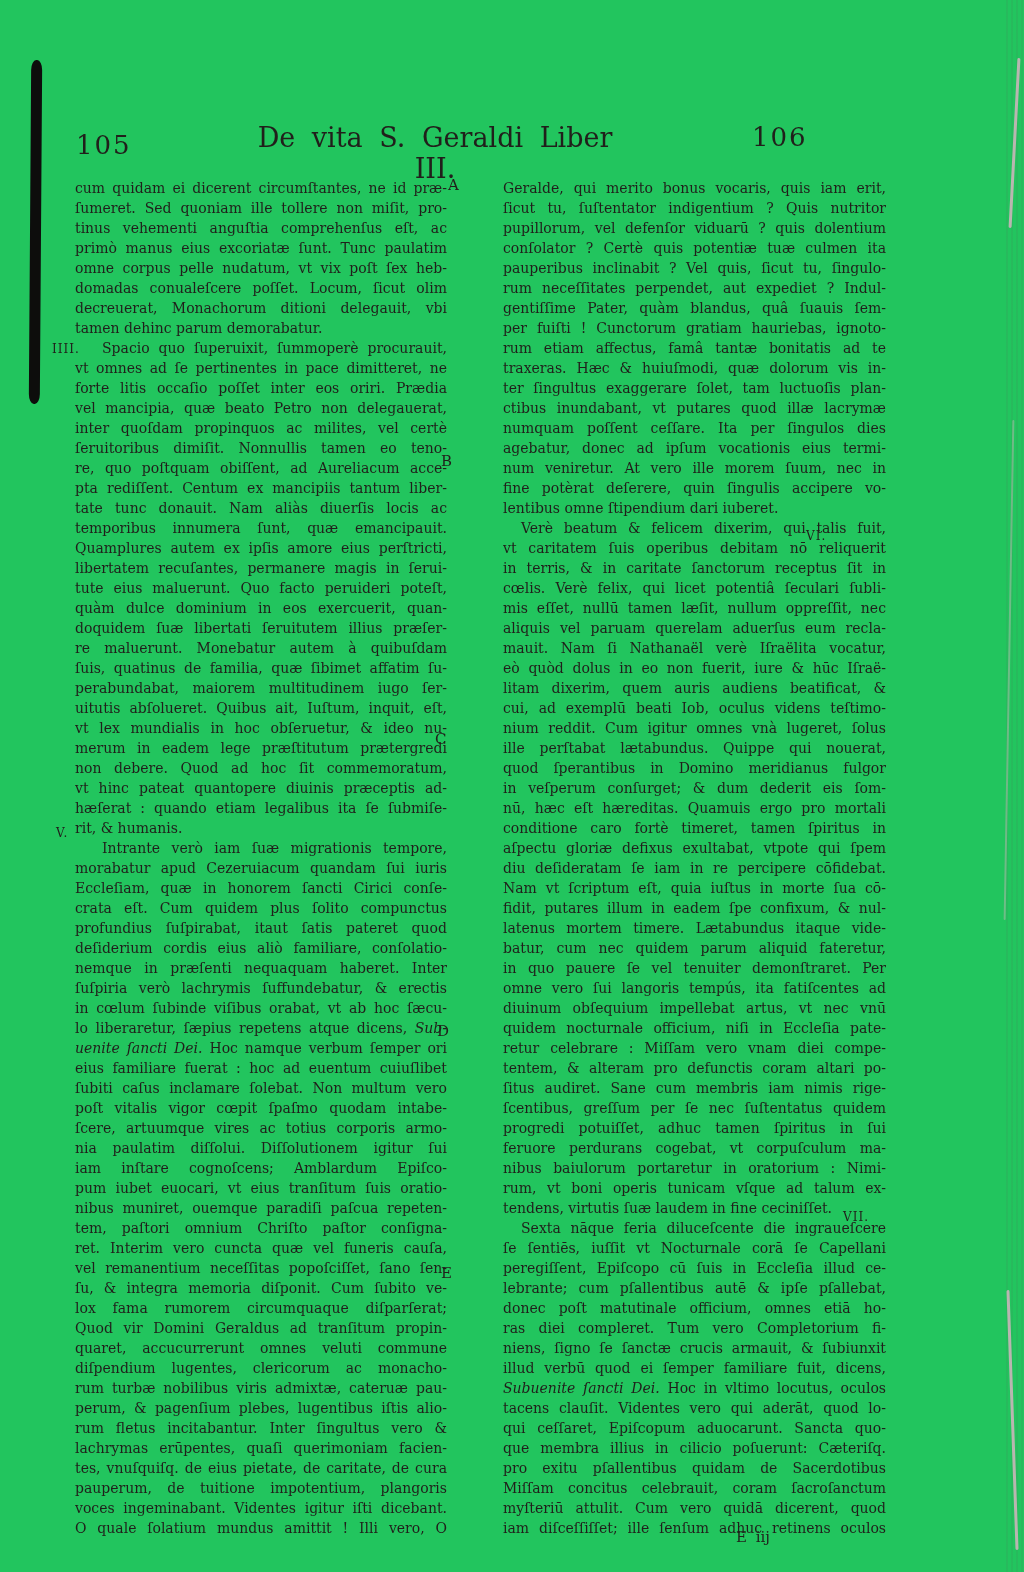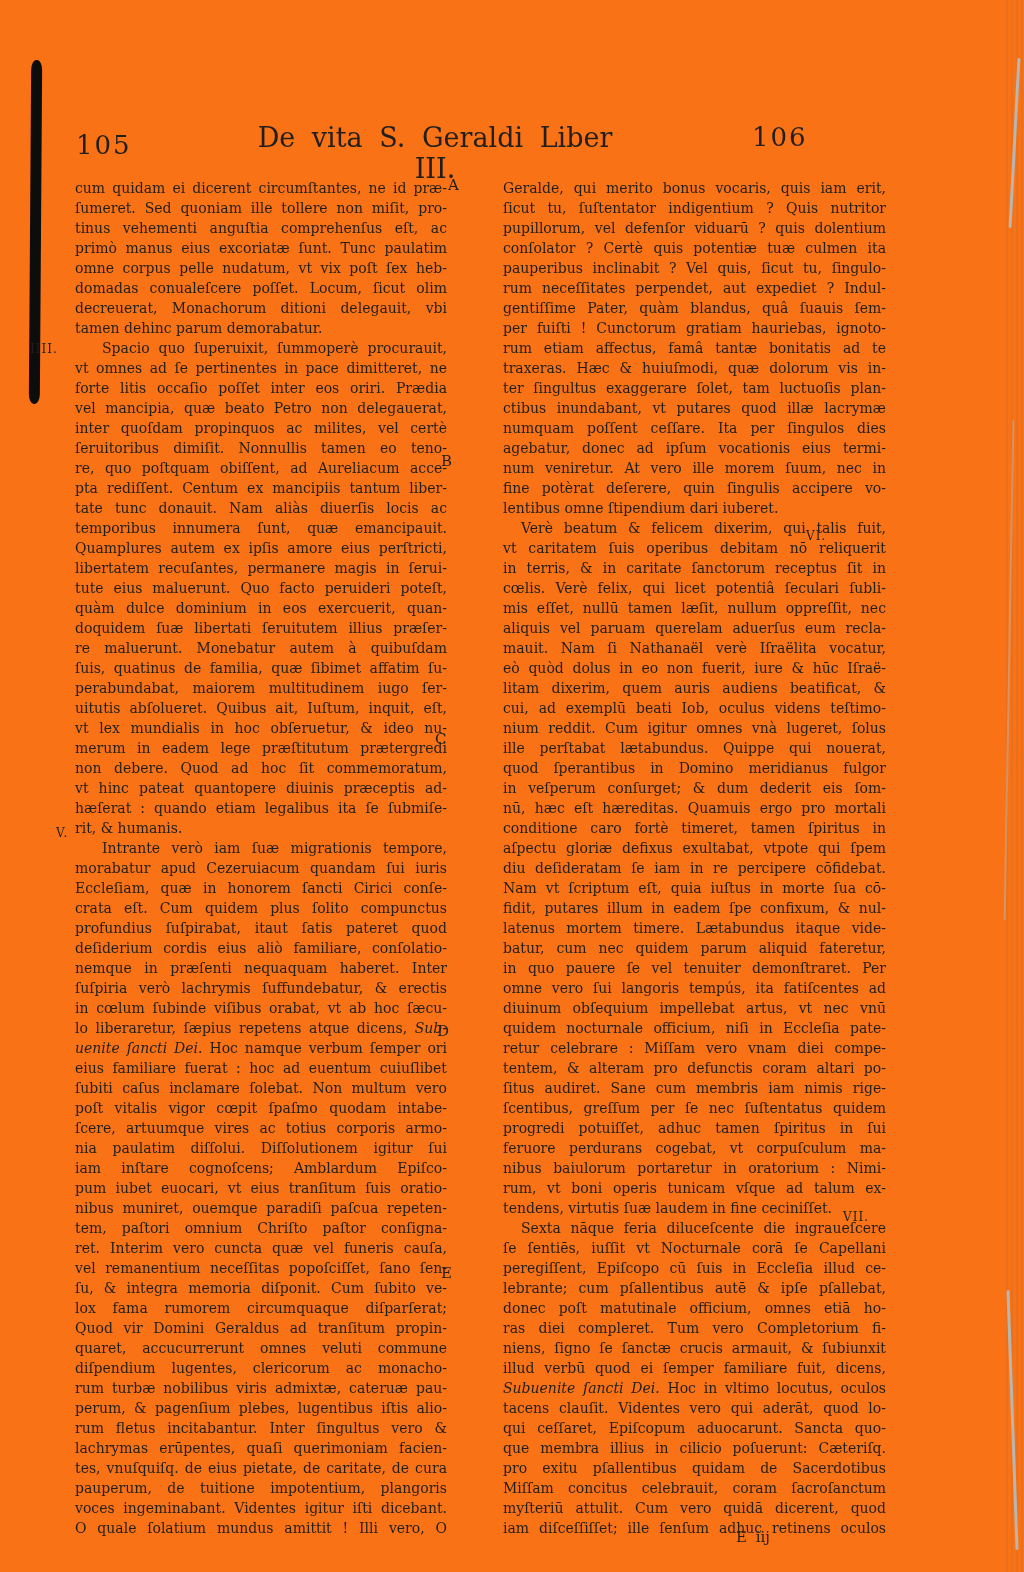--- a/index.html
+++ b/index.html
@@ -1,18 +1,18 @@
 <!DOCTYPE html>
 <html><head>
 <meta charset="utf-8">
 <style>
   html,body{margin:0;padding:0;background:#e8e6e2;}
   .page{
     position:relative;width:1024px;height:1572px;overflow:hidden;
-    background:#f97316;
+    background:#22c55e;
     font-family:"DejaVu Serif", serif;
     color:#211f1b;
   }
   
   .ink-bar{position:absolute;left:30px;top:60px;width:11px;height:344px;background:#0d0d0c;border-radius:5px/10px;transform:rotate(.4deg);}
   .edge-shade{position:absolute;right:0;top:0;width:18px;height:100%;
     background:repeating-linear-gradient(90deg,rgba(90,88,84,.10) 0 2px,rgba(0,0,0,0) 2px 5px);}
   .edge-mark{position:absolute;background:#b9b6b0;border-radius:2px;}
   .em1{right:8px;top:58px;width:3px;height:170px;transform:rotate(3deg);}
   .em2{right:10px;top:1290px;width:3px;height:260px;transform:rotate(-2deg);}
@@ -27,21 +27,21 @@
   .col{position:absolute;top:178px;font-size:14px;line-height:20px;}
   .col-left{left:75px;width:372px;}
   .col-right{left:455px;width:383px;margin-left:48px;}
   .line{text-align:justify;text-align-last:justify;height:20px;overflow:hidden;}
   .line.last{text-align-last:left;}
   .col-left .line.indent{text-indent:27px;}
   .col-right .line.indent{text-indent:18px;}
   .it{font-style:italic;}
   
   .sec-num{position:absolute;font-size:12px;letter-spacing:1px;}
-  .sn-0{left:30px;top:342px;}
+  .sn-0{left:30px;top:342px;padding-left:22px;}
   .sn-1{left:56px;top:826px;}
   .sn-2{left:806px;top:512px;margin-top:17px;}
   .sn-3{left:843px;top:1210px;}
   .gutter{position:absolute;font-size:15px;}
   .gl-0{left:448px;top:176px;}
   .gl-1{left:441px;top:452px;}
   .gl-2{left:435px;top:730px;}
   .gl-3{left:437px;top:1022px;}
   .gl-4{left:441px;top:1264px;}
   .signature{position:absolute;left:736px;top:1528px;font-size:15px;word-spacing:4px;}

